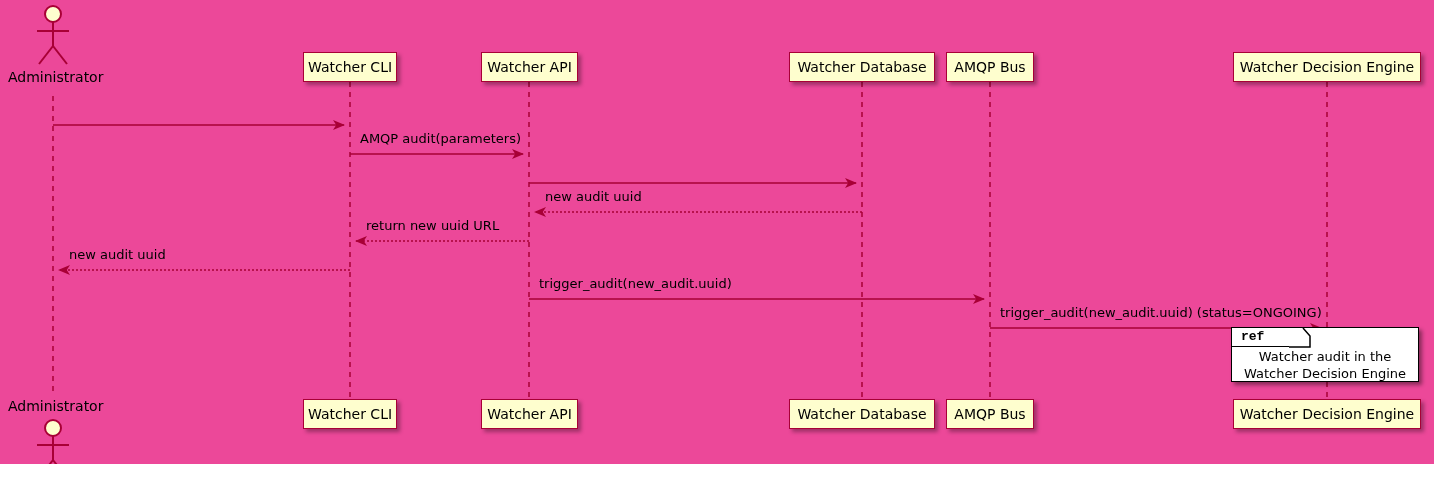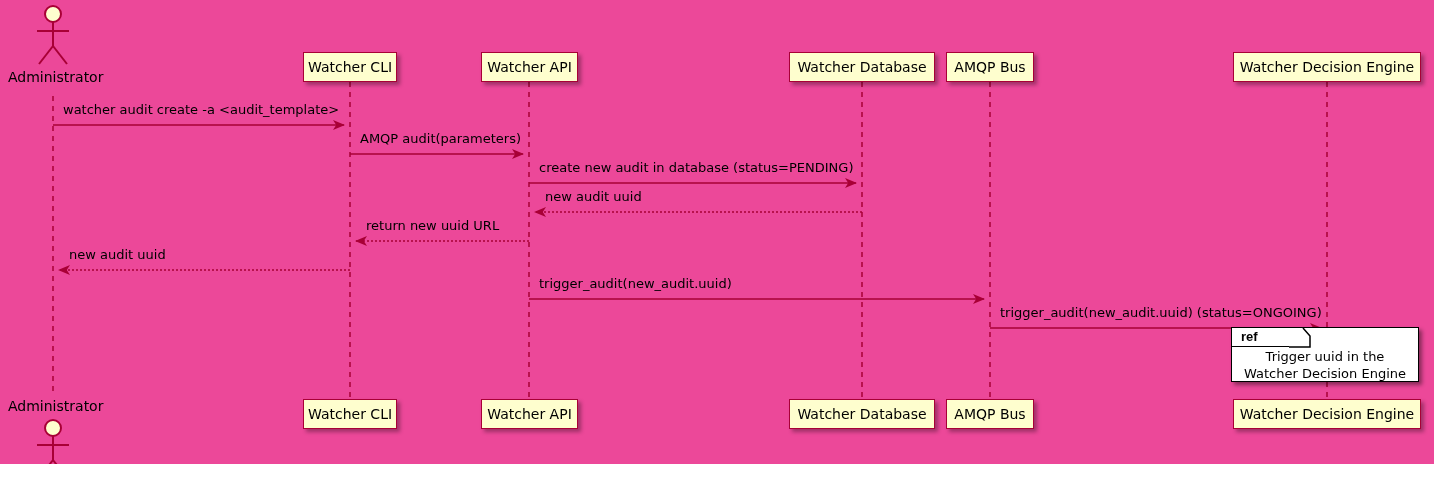--- a/index.html
+++ b/index.html
@@ -72,21 +72,21 @@
     box-sizing: border-box;
     background: #FFFFFF;
   }
   .ref-tab-text {
     position: absolute;
     left: 9px;
     top: 1px;
     font-size: 13px;
     font-weight: bold;
     color: #000000;
-    font-family: Liberation Sans, sans-serif;
+    font-family: Liberation Mono, monospace;
   }
   .ref-body {
     position: absolute;
     left: 0;
     top: 20px;
     width: 100%;
     text-align: center;
     font-size: 13px;
     color: #000000;
     line-height: 17px;
@@ -175,35 +175,33 @@
   <div class="participant" style="left:946px; top:399px; width:88px;">
     <span>AMQP Bus</span>
   </div>
   <div class="participant" style="left:1233px; top:399px; width:188px;">
     <span>Watcher Decision Engine</span>
   </div>
 
   <div class="actor-label" style="left:8px; top:69px;">Administrator</div>
   <div class="actor-label" style="left:8px; top:398px;">Administrator</div>
 
-  <div class="msg-label" style="left:63px; top:102px;">watcher audit create -a &lt;audit_template&gt;</div>
   <div class="msg-label" style="left:360px; top:131px;">AMQP audit(parameters)</div>
-  <div class="msg-label" style="left:539px; top:160px;">create new audit in database (status=PENDING)</div>
   <div class="msg-label" style="left:545px; top:189px;">new audit uuid</div>
   <div class="msg-label" style="left:366px; top:218px;">return new uuid URL</div>
   <div class="msg-label" style="left:69px; top:247px;">new audit uuid</div>
   <div class="msg-label" style="left:1000px; top:305px;">trigger_audit(new_audit.uuid) (status=ONGOING)</div>
   <div class="msg-label" style="left:539px; top:276px;">trigger_audit(new_audit.uuid)</div>
 
   <div class="ref-box" style="left:1231px; top:327px; width:188px; height:55px;">
     <div class="ref-tab" style="width:58px; border-right:1.5px solid #000000; border-bottom:1.5px solid #000000;"></div>
     <svg width="22" height="21" style="position:absolute; left:57px; top:0;">
       <path d="M0,0 L14,0 L21,8 L21,19 L0,19 Z" fill="#FFFFFF" stroke="none"></path>
       <path d="M0,19 L21,19 L21,8 L14,0" fill="none" stroke="#000000" stroke-width="1.5"></path>
     </svg>
     <div class="ref-tab-text">ref</div>
     <div class="ref-body">
-      <div>Trigger uuid in the</div>
+      <div>Watcher audit in the</div>
       <div>Watcher Decision Engine</div>
     </div>
   </div>
 
 </div>
 
 </body></html>

